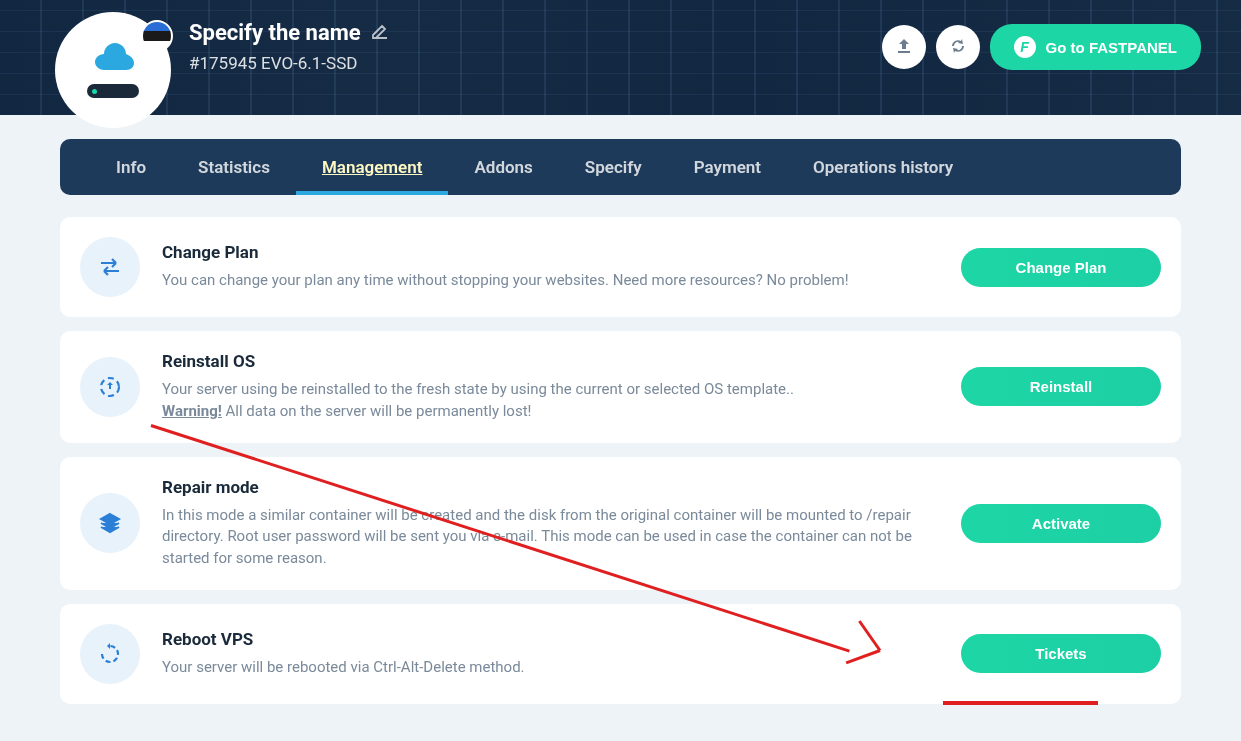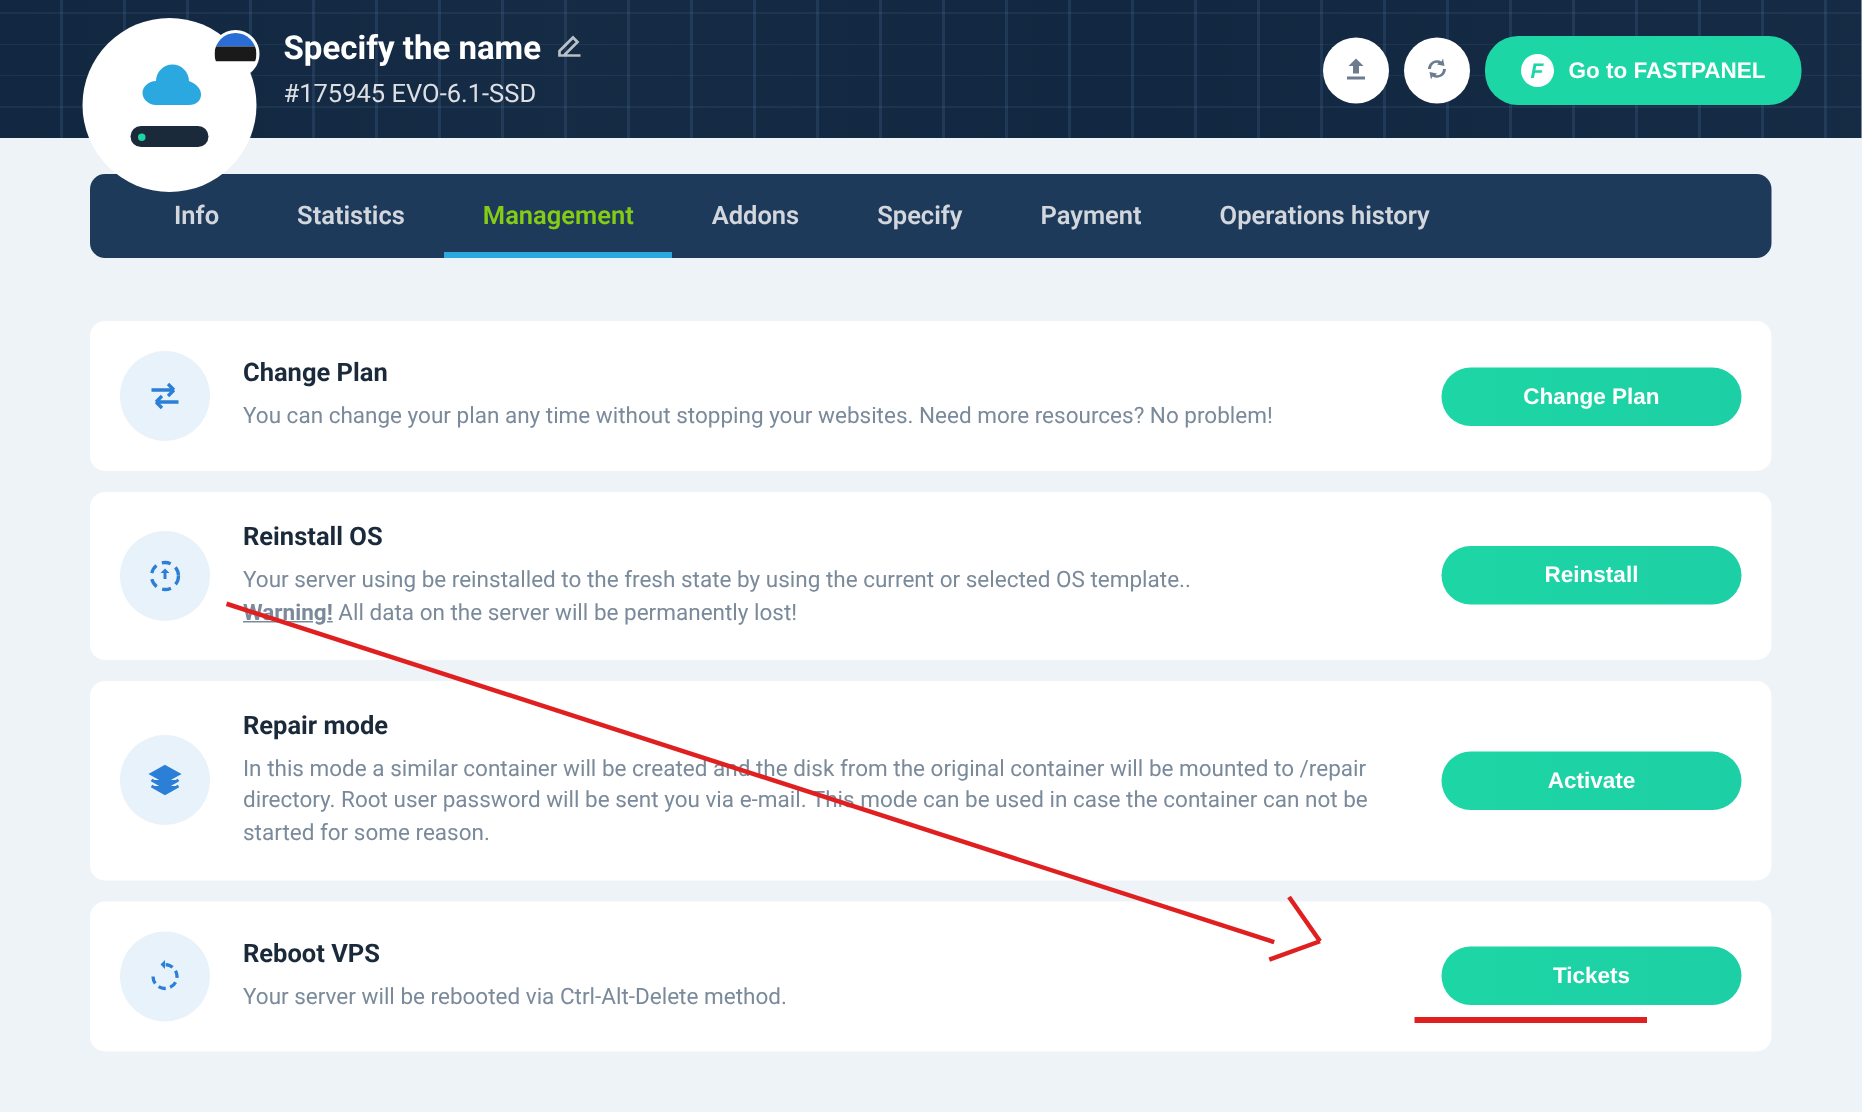--- a/index.html
+++ b/index.html
@@ -5,21 +5,21 @@
     * { margin: 0; padding: 0; box-sizing: border-box; }
     body { 
       font-family: -apple-system, BlinkMacSystemFont, "Segoe UI", Roboto, sans-serif;
       background: #eef3f8;
       width: 1241px;
       height: 741px;
       overflow: hidden;
       position: relative;
     }
     .header-bg {
-      height: 92px;
+      height: 115px;
       background: linear-gradient(rgba(15, 35, 60, 0.75), rgba(15, 35, 60, 0.75)),
                   linear-gradient(90deg, #1a3550 0%, #2a4560 30%, #1a3550 60%, #2a4560 100%);
       background-color: #1a3550;
       position: relative;
       overflow: visible;
     }
     .header-bg::before {
       content: '';
       position: absolute;
       inset: 0;
@@ -159,32 +159,33 @@
     }
     .tab {
       padding: 18px 26px;
       color: rgba(255,255,255,0.8);
       font-size: 17px;
       font-weight: 600;
       cursor: pointer;
       position: relative;
     }
     .tab.active {
-      color: #84cc16;
+      color: #fef9c3;
+      text-decoration: underline;
     }
     .tab.active::after {
       content: '';
       position: absolute;
       bottom: 0;
       left: 0;
       right: 0;
       height: 4px;
       background: #2ba8e0;
     }
-    .cards { margin-top: 42px; display: flex; flex-direction: column; gap: 14px; }
+    .cards { margin-top: 22px; display: flex; flex-direction: column; gap: 14px; }
     .card {
       background: white;
       border-radius: 10px;
       padding: 20px;
       display: flex;
       align-items: center;
       gap: 22px;
     }
     .card-icon {
       width: 60px;

